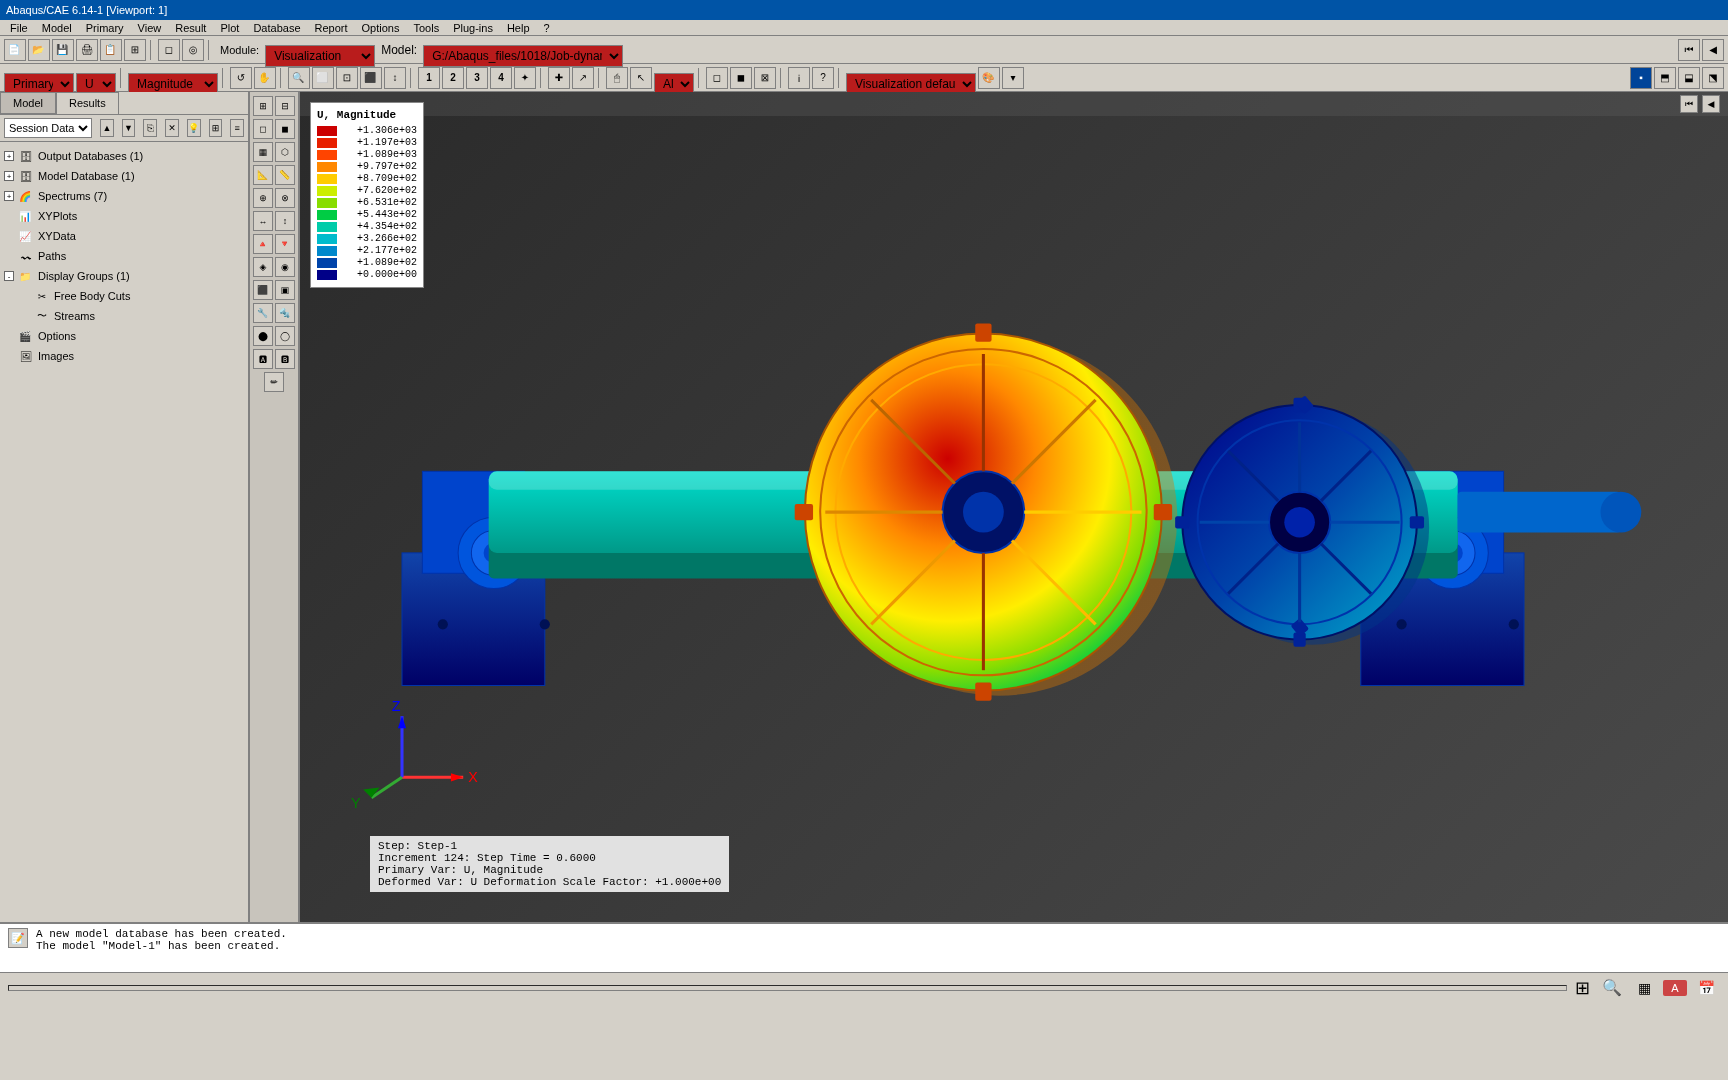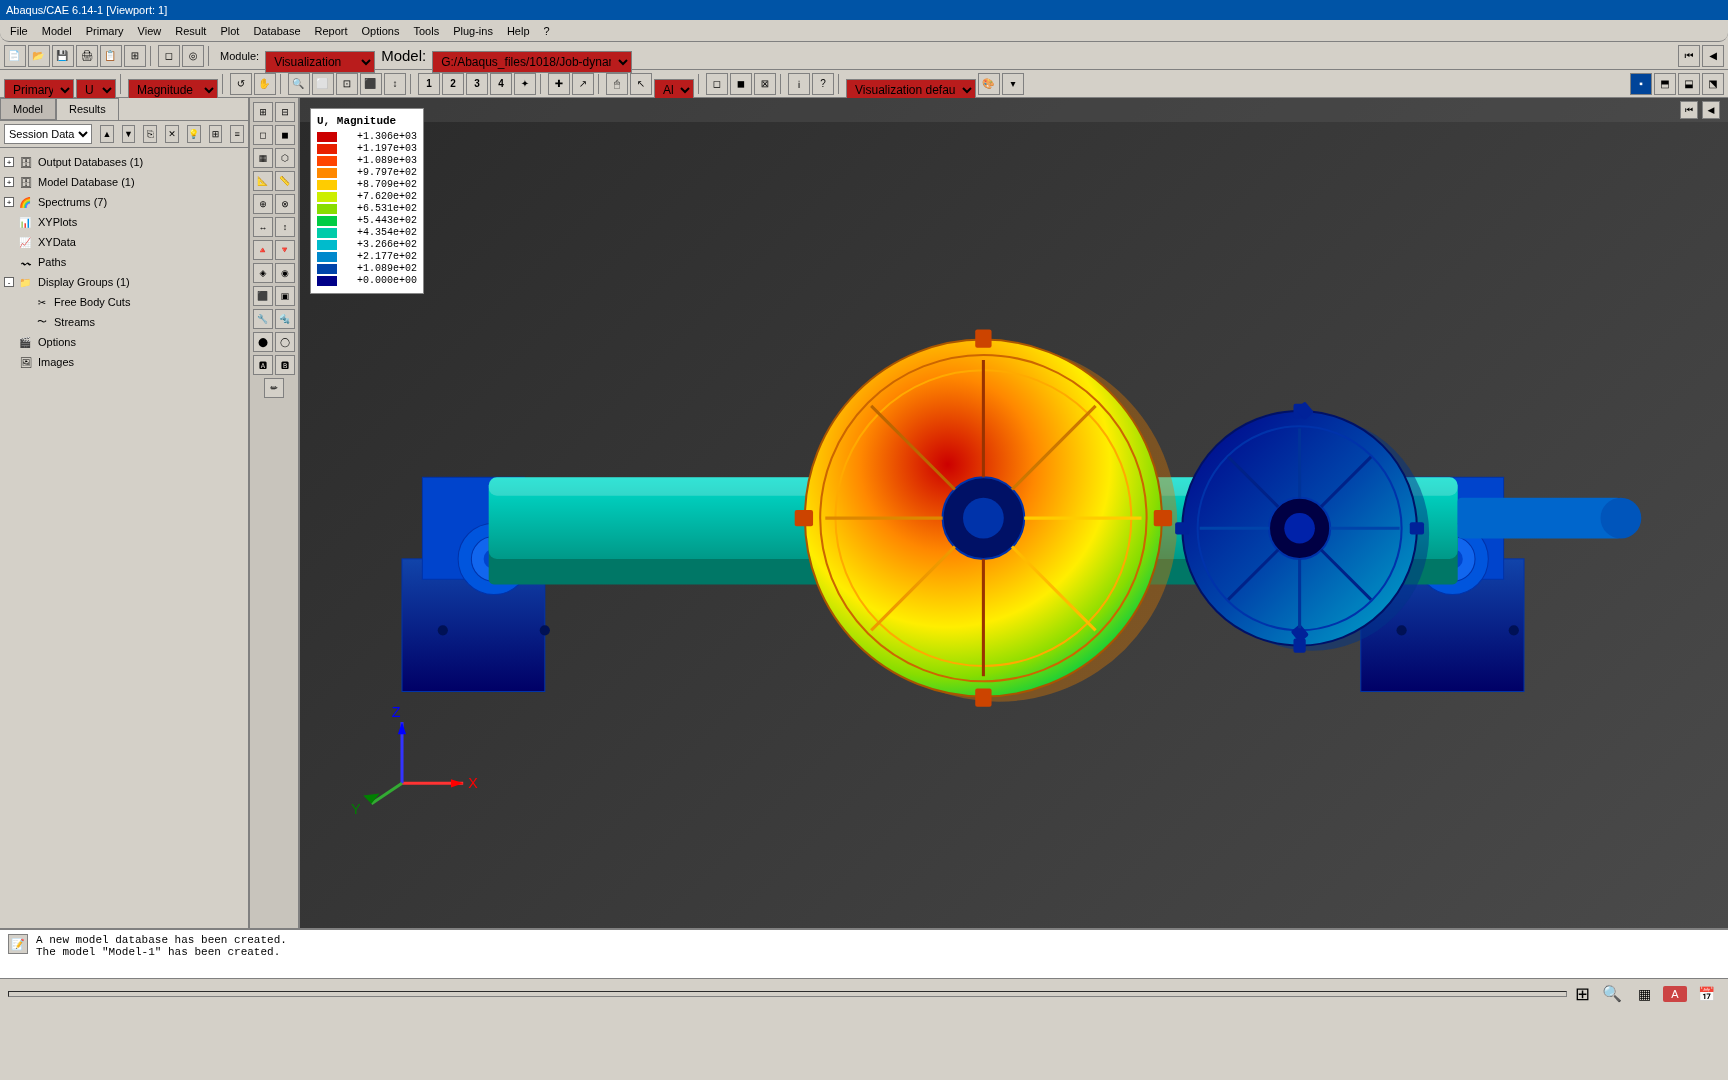--- a/index.html
+++ b/index.html
@@ -12,27 +12,26 @@
       height: 20px;
       display: flex;
       align-items: center;
       padding: 0 6px;
       font-size: 11px;
     }
 
     
     #menubar {
       background: #d4d0c8;
-      height: 22px;
+      height: 16px;
       display: flex;
       align-items: center;
       padding: 0 4px;
       border-bottom: 1px solid #808080;
       gap: 2px;
-      border-radius: 9px;
     }
     .menu-item {
       padding: 2px 6px;
       cursor: pointer;
       font-size: 11px;
     }
 
     
     #toolbar1 {
       background: #d4d0c8;
@@ -326,21 +325,21 @@
   <button class="toolbar-btn">📋</button>
   <button class="toolbar-btn">⊞</button>
   <div class="toolbar-separator"></div>
   <button class="toolbar-btn">◻</button>
   <button class="toolbar-btn">◎</button>
   <div class="toolbar-separator"></div>
   <span style="font-size:11px;padding:0 4px;">Module:</span>
   <select class="toolbar-dropdown" style="width:110px;">
     <option>Visualization</option>
   </select>
-  <span style="font-size:15px;padding:0 4px;">Model:</span>
+  <span style="font-size:12px;padding:0 4px;">Model:</span>
   <select class="toolbar-dropdown" style="width:200px;">
     <option>G:/Abaqus_files/1018/Job-dynamic.odb</option>
   </select>
   <div style="flex:1"></div>
   <button class="toolbar-btn">⏮</button>
   <button class="toolbar-btn">◀</button>
 </div>
 
 <div id="toolbar2">
   <select class="toolbar-dropdown" style="width:70px;">
@@ -740,20 +739,26 @@
           <text x="-50" y="30" fill="green" font-size="14" font-family="Arial">Y</text>
 
           <polygon points="0,-60 -4,-48 4,-48" fill="blue"></polygon>
 
           <polygon points="60,0 48,-4 48,4" fill="red"></polygon>
 
           <polygon points="-30,20 -22,10 -38,12" fill="green"></polygon>
         </g>
       </svg>
 
+      <div id="viewport-info">
+        <div>Step: Step-1</div>
+        <div>Increment    124: Step Time =   0.6000</div>
+        <div>Primary Var: U, Magnitude</div>
+        <div>Deformed Var: U   Deformation Scale Factor: +1.000e+00</div>
+      </div>
 
     </div>
   </div>
 
 </div>
 
 <div id="logbar">
   <div id="log-icon">📝</div>
   <div>
     <div>A new model database has been created.</div>

